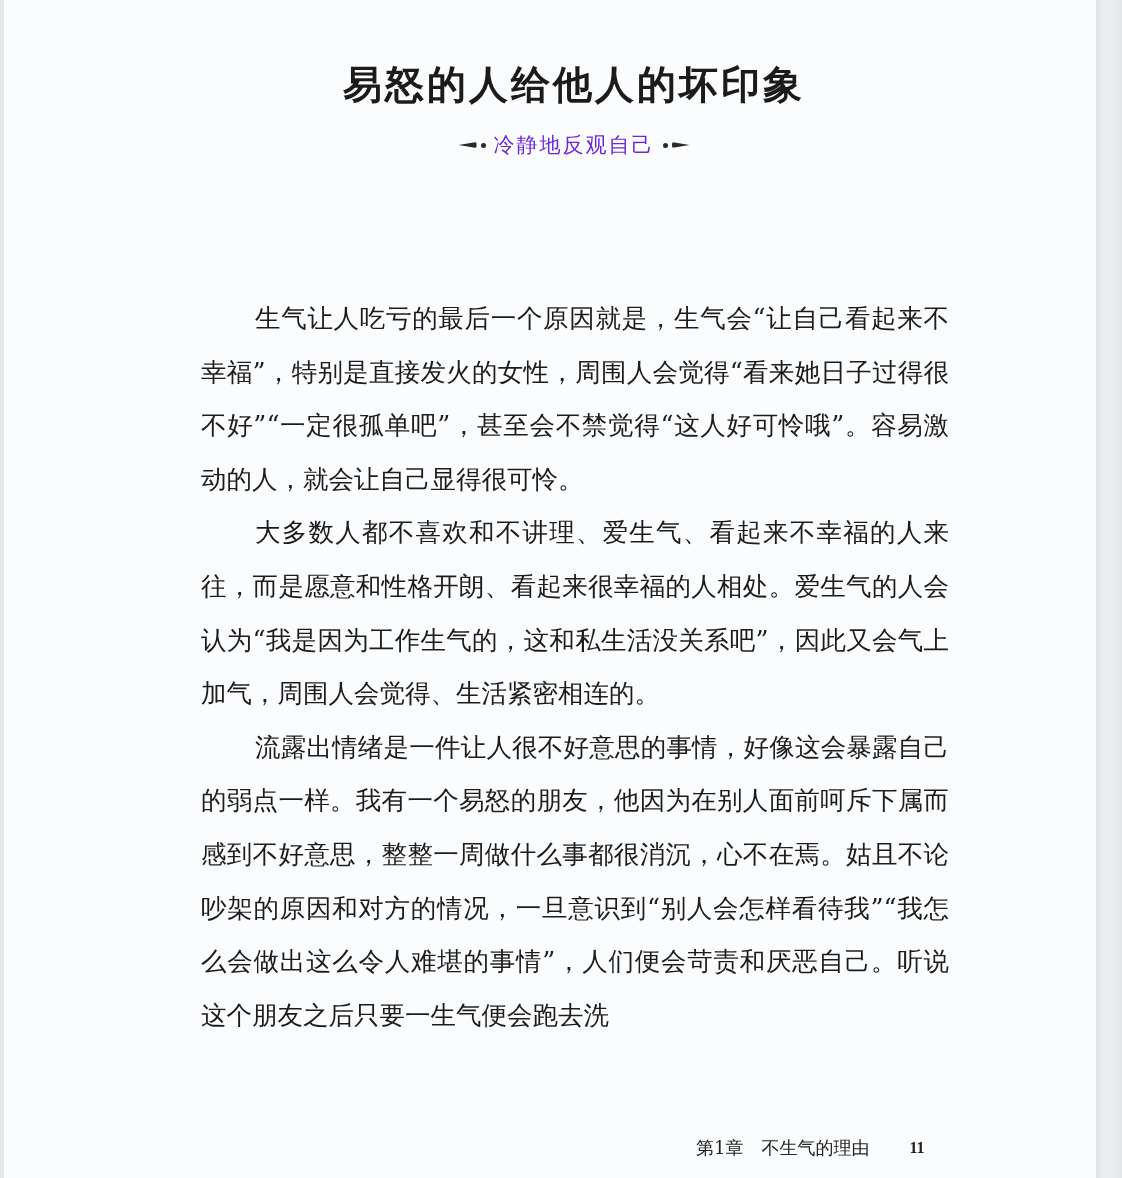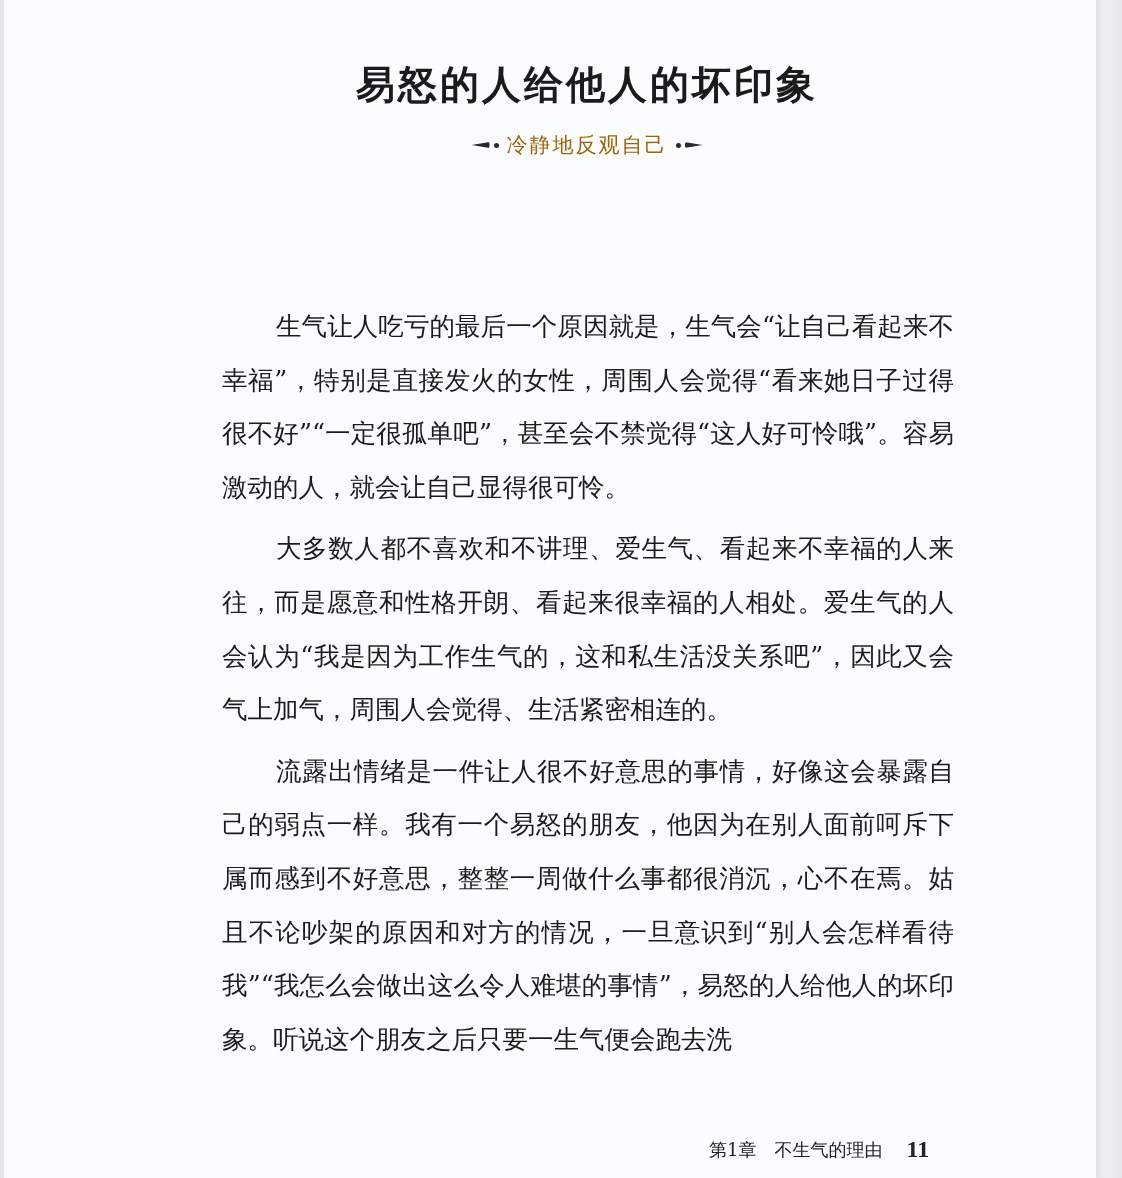--- a/index.html
+++ b/index.html
@@ -22,21 +22,21 @@
     background: #e3e6ea;
   }
   .right-edge {
     position: absolute;
     right: 0; top: 0;
     width: 26px; height: 1178px;
     background: linear-gradient(to right, #dfe2e6 0px, #e9ebee 6px, #eceef1 14px, #e4e7ea 26px);
   }
   .page {
     position: absolute;
-    left: 17px; top: 0;
+    left: 4px; top: 0;
     width: 1092px; height: 1178px;
     background: #fbfcfe;
   }
   .title {
     position: absolute;
     left: 0; width: 1140px;
     top: 58px;
     text-align: center;
     font-family: "DejaVu Serif", "Liberation Serif", serif;
     font-size: 39px;
@@ -68,59 +68,59 @@
   .orn-left .orn-line { clip-path: polygon(0 50%, 100% 0, 100% 100%); height: 6px; }
   .orn-right .orn-line { clip-path: polygon(0 0, 100% 50%, 0 100%); height: 6px; }
   .orn-dot {
     display: inline-block;
     width: 5px; height: 5px;
     border-radius: 50%;
     background: #2a2a2a;
   }
   .subtitle {
     font-size: 21px;
-    color: #a16207;
+    color: #6d28d9;
     letter-spacing: 2px;
   }
   .body-text {
     position: absolute;
     left: 197px;
     top: 292px;
     width: 748px;
     font-family: "DejaVu Serif", "Liberation Serif", serif;
     font-size: 25.5px;
     line-height: 53.6px;
     color: #1c1c1c;
     text-align: justify;
   }
   .para {
-    margin: 8px;
+    margin: 0;
     text-indent: 54px;
   }
   .footer {
     position: absolute;
     top: 1136px;
     left: 692px;
     display: flex;
     align-items: center;
     font-size: 18px;
     color: #222;
   }
   .footer .chapter {
     font-weight: normal;
     font-family: "DejaVu Serif", "Liberation Serif", serif;
     margin-right: 18px;
   }
   .footer .chapter-title {
-    margin-right: 24px;
+    margin-right: 40px;
   }
   .footer .page-num {
     font-family: "Liberation Serif", "DejaVu Serif", serif;
     font-weight: bold;
-    font-size: 24px;
+    font-size: 16px;
   }
 </style>
 </head>
 <body>
 
 <div class="left-edge"></div>
 
 <div class="page">
   <h1 class="title" style="margin:0;">易怒的人给他人的坏印象</h1>
 
@@ -132,21 +132,21 @@
     <span class="subtitle">冷静地反观自己</span>
     <span class="ornament orn-right">
       <span class="orn-dot"></span>
         <span class="orn-line"></span>
     </span>
   </div>
 
   <div class="body-text">
     <p class="para">生气让人吃亏的最后一个原因就是，生气会“让自己看起来不幸福”，特别是直接发火的女性，周围人会觉得“看来她日子过得很不好”“一定很孤单吧”，甚至会不禁觉得“这人好可怜哦”。容易激动的人，就会让自己显得很可怜。</p>
     <p class="para">大多数人都不喜欢和不讲理、爱生气、看起来不幸福的人来往，而是愿意和性格开朗、看起来很幸福的人相处。爱生气的人会认为“我是因为工作生气的，这和私生活没关系吧”，因此又会气上加气，周围人会觉得、生活紧密相连的。</p>
-    <p class="para">流露出情绪是一件让人很不好意思的事情，好像这会暴露自己的弱点一样。我有一个易怒的朋友，他因为在别人面前呵斥下属而感到不好意思，整整一周做什么事都很消沉，心不在焉。姑且不论吵架的原因和对方的情况，一旦意识到“别人会怎样看待我”“我怎么会做出这么令人难堪的事情”，易怒的人给他人的坏印象。听说这个朋友之后只要一生气便会跑去洗</p>
+    <p class="para">流露出情绪是一件让人很不好意思的事情，好像这会暴露自己的弱点一样。我有一个易怒的朋友，他因为在别人面前呵斥下属而感到不好意思，整整一周做什么事都很消沉，心不在焉。姑且不论吵架的原因和对方的情况，一旦意识到“别人会怎样看待我”“我怎么会做出这么令人难堪的事情”，人们便会苛责和厌恶自己。听说这个朋友之后只要一生气便会跑去洗</p>
   </div>
 
   <div class="footer">
     <span class="chapter">第1章</span>
     <span class="chapter-title">不生气的理由</span>
     <span class="page-num">11</span>
   </div>
 </div>
 
 <div class="right-edge"></div>

